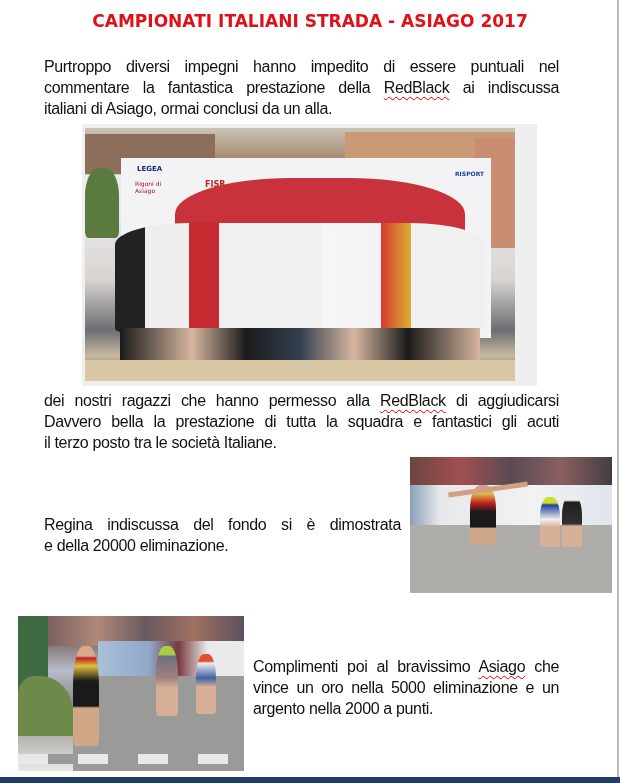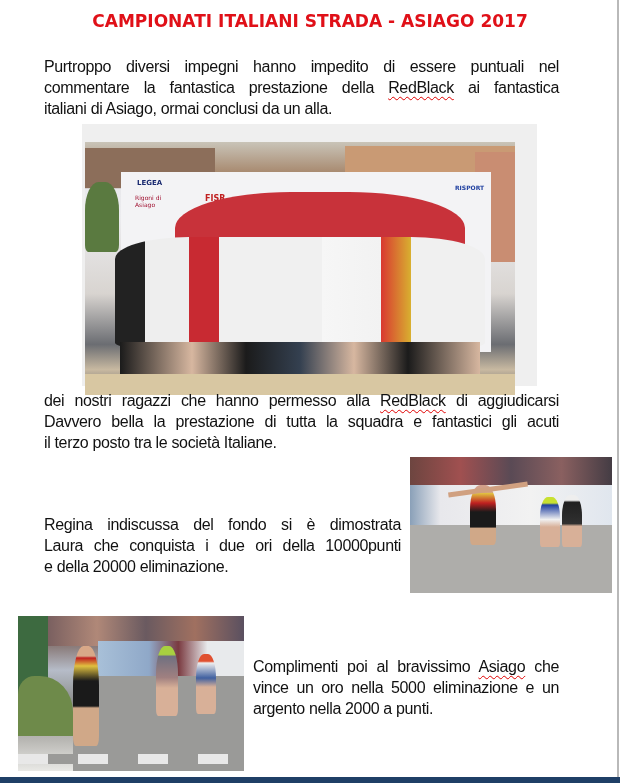--- a/index.html
+++ b/index.html
@@ -23,21 +23,21 @@
   }
   .para .last { text-align: left; }
   .squiggle { text-decoration: underline wavy #e00000; text-decoration-thickness: 1px; text-underline-offset: 3px; }
   .p1 { left: 44px; top: 56px; width: 515px; }
   .p2 { left: 44px; top: 390px; width: 515px; }
   .p3 { left: 44px; top: 514px; width: 357px; }
   .p4 { left: 253px; top: 656px; width: 306px; }
   .frame { position: absolute; background: #efefef; }
   .photo { position: absolute; overflow: hidden; }
   .main-frame { left: 82px; top: 124px; width: 455px; height: 262px; }
-  .main-photo { left: 85px; top: 142px; width: 430px; height: 253px;
+  .main-photo { left: 85px; top: 128px; width: 430px; height: 253px;
     background:
       linear-gradient(180deg, #c9c4b8 0%, #a88a70 12%, #8f7968 18%, #e9e9ec 18.5%, #ececef 30%, #d8d4d0 60%, #6b6d72 80%, #c8b9a1 90%, #5a5a5c 100%);
   }
   .photo2 { left: 410px; top: 457px; width: 202px; height: 136px;
     background: linear-gradient(180deg, #5a4a48 0%, #7b5a5a 18%, #c9c5c1 35%, #a9a9a7 55%, #b2b1ae 100%);
   }
   .photo3 { left: 18px; top: 616px; width: 226px; height: 155px;
     background: linear-gradient(180deg, #5d6b55 0%, #8b7d7c 20%, #b6bcc8 35%, #8d8f8d 55%, #b8b7b3 80%, #e9e9e6 100%);
   }
   .shape { position: absolute; }
@@ -46,21 +46,21 @@
 <body>
 
 <div class="page"></div>
 <div class="right-rule"></div>
 
 <div class="title">CAMPIONATI ITALIANI STRADA - ASIAGO 2017</div>
 
 <div class="para p1">
   <div style="text-align-last: justify;">Purtroppo diversi impegni hanno impedito di essere puntuali nel</div>
   <div style="text-align-last: justify;">
-    <span>commentare la fantastica prestazione della </span><span class="squiggle">RedBlack</span><span> ai fantastica</span>
+    <span>commentare la fantastica prestazione della </span><span class="squiggle">RedBlack</span><span> ai indiscussa</span>
   </div>
   <div class="last">italiani di Asiago, ormai conclusi da un alla.</div>
 </div>
 
 <div class="frame main-frame"></div>
 <div class="photo main-photo">
 
   <div class="shape" style="left:0;top:6px;width:130px;height:40px;background:#8c6e5a;"></div>
   <div class="shape" style="left:260px;top:4px;width:185px;height:42px;background:#c99a74;"></div>
   <div class="shape" style="left:390px;top:10px;width:55px;height:110px;background:#c98d72;"></div>
@@ -91,21 +91,20 @@
   <div class="shape" style="left:0;top:28px;width:202px;height:40px;background:linear-gradient(90deg,#8aa0b8 0%,#e8e8ec 15%,#f2f2f2 60%,#e0e6ee 100%);"></div>
   <div class="shape" style="left:0;top:68px;width:202px;height:68px;background:#aeadaa;"></div>
   <div class="shape" style="left:60px;top:28px;width:26px;height:60px;background:linear-gradient(180deg,#d2a08a 0%,#d2a08a 12%,#e0c040 14%,#c02020 30%,#1a1a1a 45%,#1a1a1a 70%,#d0a888 72%);border-radius:40% 40% 10% 10%;"></div>
   <div class="shape" style="left:38px;top:30px;width:80px;height:5px;background:#d0a080;transform:rotate(-8deg);"></div>
   <div class="shape" style="left:130px;top:40px;width:20px;height:50px;background:linear-gradient(180deg,#c8e030 0%,#c8e030 12%,#2040a0 16%,#f0f0f0 45%,#d8b098 60%);border-radius:40% 40% 10% 10%;"></div>
   <div class="shape" style="left:152px;top:38px;width:20px;height:52px;background:linear-gradient(180deg,#eeeeee 0%,#eeeeee 10%,#202020 14%,#303030 55%,#d8b098 60%);border-radius:40% 40% 10% 10%;"></div>
 </div>
 
 <div class="para p3">
   <div style="text-align-last: justify;">Regina indiscussa del fondo si è dimostrata</div>
-  <div style="text-align-last: justify;">Laura che conquista i due ori della 10000punti</div>
   <div class="last">e della 20000 eliminazione.</div>
 </div>
 
 <div class="photo photo3">
   <div class="shape" style="left:30px;top:0;width:196px;height:30px;background:linear-gradient(90deg,#7a6060,#b08878,#6a5a60,#a07060,#5a5060);"></div>
   <div class="shape" style="left:0;top:0;width:30px;height:110px;background:#3d6a40;"></div>
   <div class="shape" style="left:0;top:60px;width:55px;height:60px;background:#6e8a4a;border-radius:30% 60% 0 0;"></div>
   <div class="shape" style="left:80px;top:25px;width:146px;height:35px;background:linear-gradient(90deg,#a8c0d8 0%,#8fa8c8 35%,#7a3a40 55%,#e8eaec 75%,#e8eaec 100%);"></div>
   <div class="shape" style="left:55px;top:60px;width:171px;height:95px;background:#9a9a98;"></div>
   <div class="shape" style="left:0;top:138px;width:226px;height:10px;background:repeating-linear-gradient(90deg,#e8e8e8 0 30px,#9a9a98 30px 60px);"></div>

